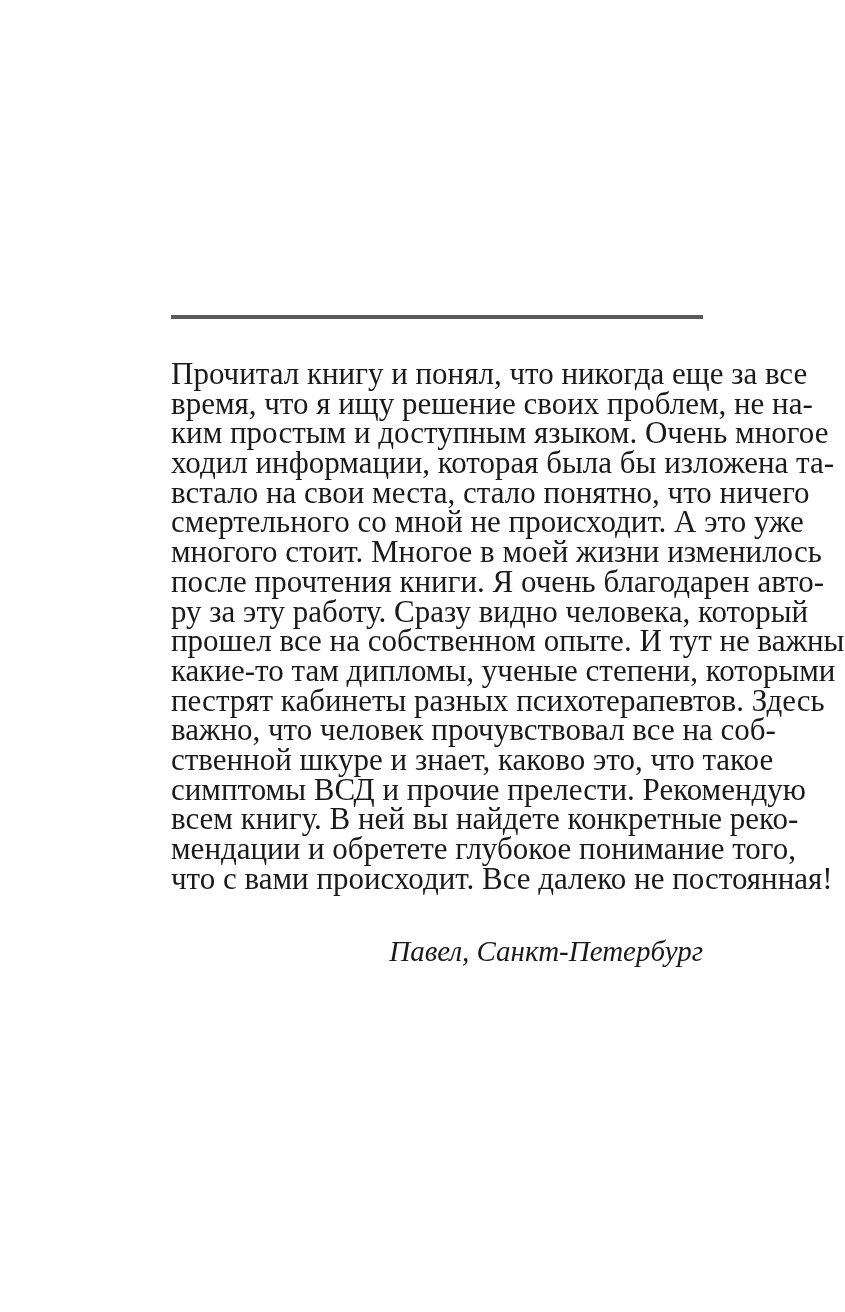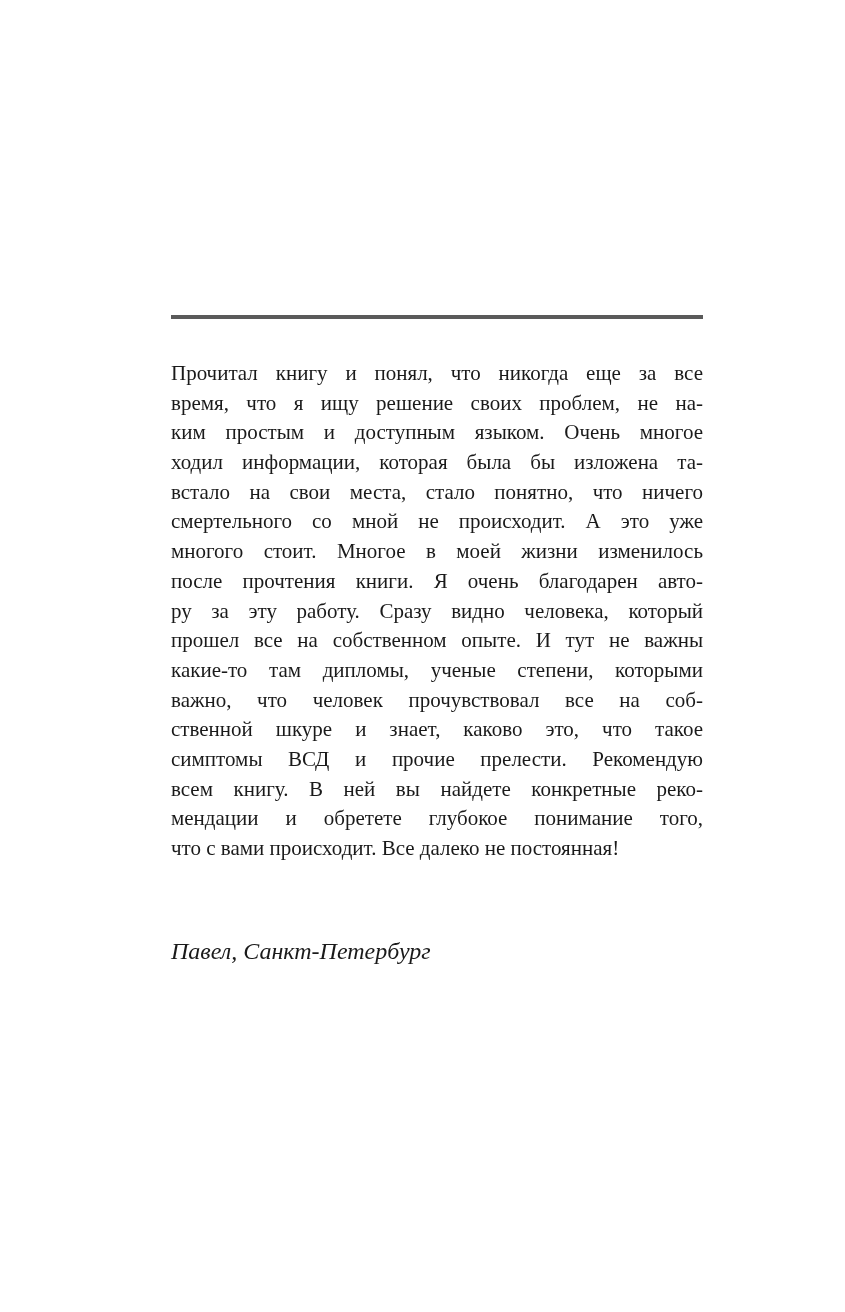--- a/index.html
+++ b/index.html
@@ -20,42 +20,43 @@
       width: 532px;
       height: 4px;
       background: #5a5a5a;
     }
     .testimonial {
       position: absolute;
       left: 171px;
       top: 359px;
       width: 532px;
       font-family: "Liberation Serif", "DejaVu Serif", serif;
-      font-size: 21px;
+      font-size: 31px;
       line-height: 29.7px;
       color: #1a1a1a;
     }
     .line {
       display: block;
       white-space: nowrap;
       text-align: justify;
       text-align-last: justify;
       height: 29.7px;
     }
     .line.last {
       text-align-last: left;
     }
     .signature {
       position: absolute;
       left: 171px;
       top: 937px;
       width: 532px;
+      text-align: right;
       font-family: "Liberation Serif", "DejaVu Serif", serif;
       font-style: italic;
-      font-size: 24px;
+      font-size: 29px;
       line-height: 29.7px;
       color: #1a1a1a;
     }
   </style>
 </head>
 <body>
 
 <div class="rule"></div>
 
 <div class="testimonial">
@@ -63,20 +64,21 @@
   <span class="line">время, что я ищу решение своих проблем, не на-</span>
   <span class="line">ким простым и доступным языком. Очень многое</span>
   <span class="line">ходил информации, которая была бы изложена та-</span>
   <span class="line">встало на свои места, стало понятно, что ничего</span>
   <span class="line">смертельного со мной не происходит. А это уже</span>
   <span class="line">многого стоит. Многое в моей жизни изменилось</span>
   <span class="line">после прочтения книги. Я очень благодарен авто-</span>
   <span class="line">ру за эту работу. Сразу видно человека, который</span>
   <span class="line">прошел все на собственном опыте. И тут не важны</span>
   <span class="line">какие-то там дипломы, ученые степени, которыми</span>
+  <span class="line">пестрят кабинеты разных психотерапевтов. Здесь</span>
   <span class="line">важно, что человек прочувствовал все на соб-</span>
   <span class="line">ственной шкуре и знает, каково это, что такое</span>
   <span class="line">симптомы ВСД и прочие прелести. Рекомендую</span>
   <span class="line">всем книгу. В ней вы найдете конкретные реко-</span>
   <span class="line">мендации и обретете глубокое понимание того,</span>
   <span class="line last">что с вами происходит. Все далеко не постоянная!</span>
 </div>
 
 <div class="signature">Павел, Санкт-Петербург</div>
 

